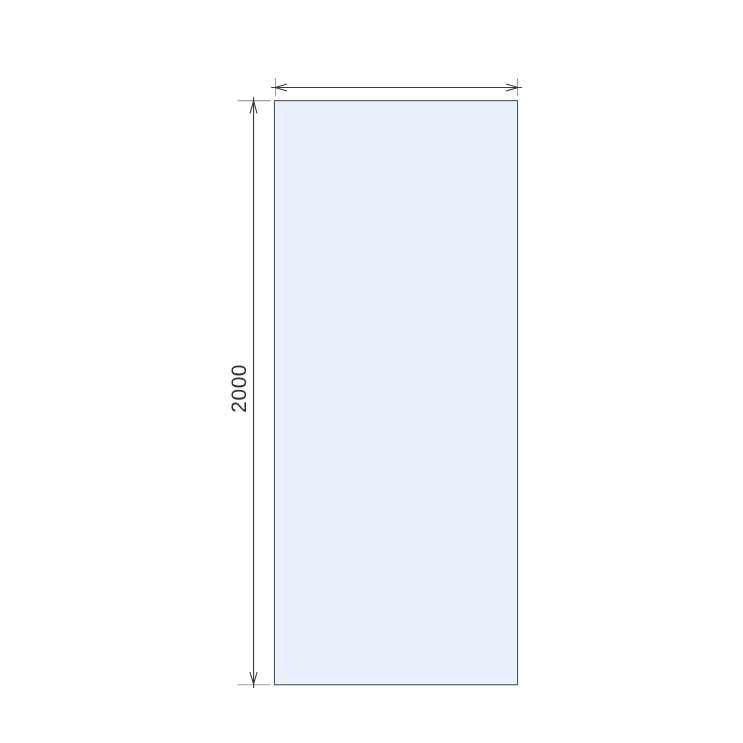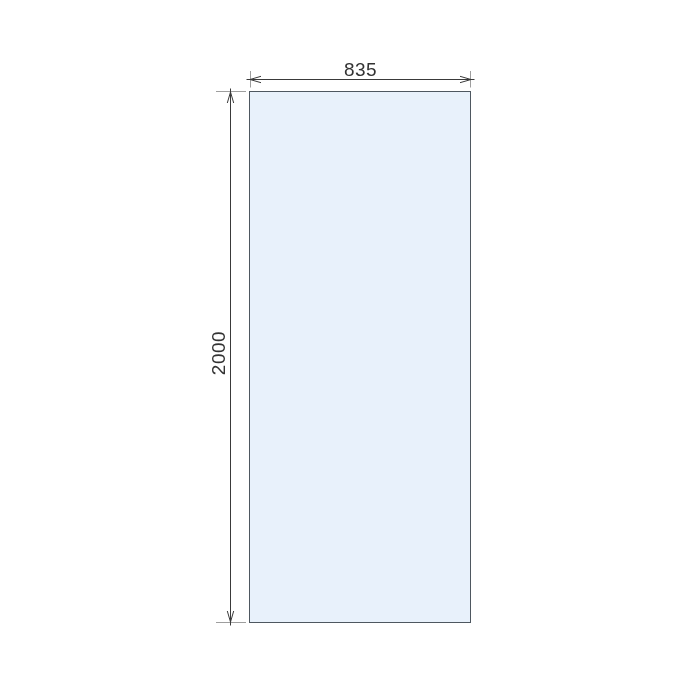--- a/index.html
+++ b/index.html
@@ -74,17 +74,16 @@
       <line class="dimline" x1="230.5" y1="88.5" x2="230.5" y2="625.5"></line>
       <g>
         <path class="arrowhead" d="M230.5 92 L227.3 103 M230.5 92 L233.7 103"></path>
       </g>
       <g>
         <path class="arrowhead" d="M230.5 622 L227.3 611 M230.5 622 L233.7 611"></path>
       </g>
     </g>
   </svg>
 
-  <div class="dim-label horizontal">835</div>
 
   <div class="dim-label vertical">2000</div>
 
 </div>
 
 </body></html>

